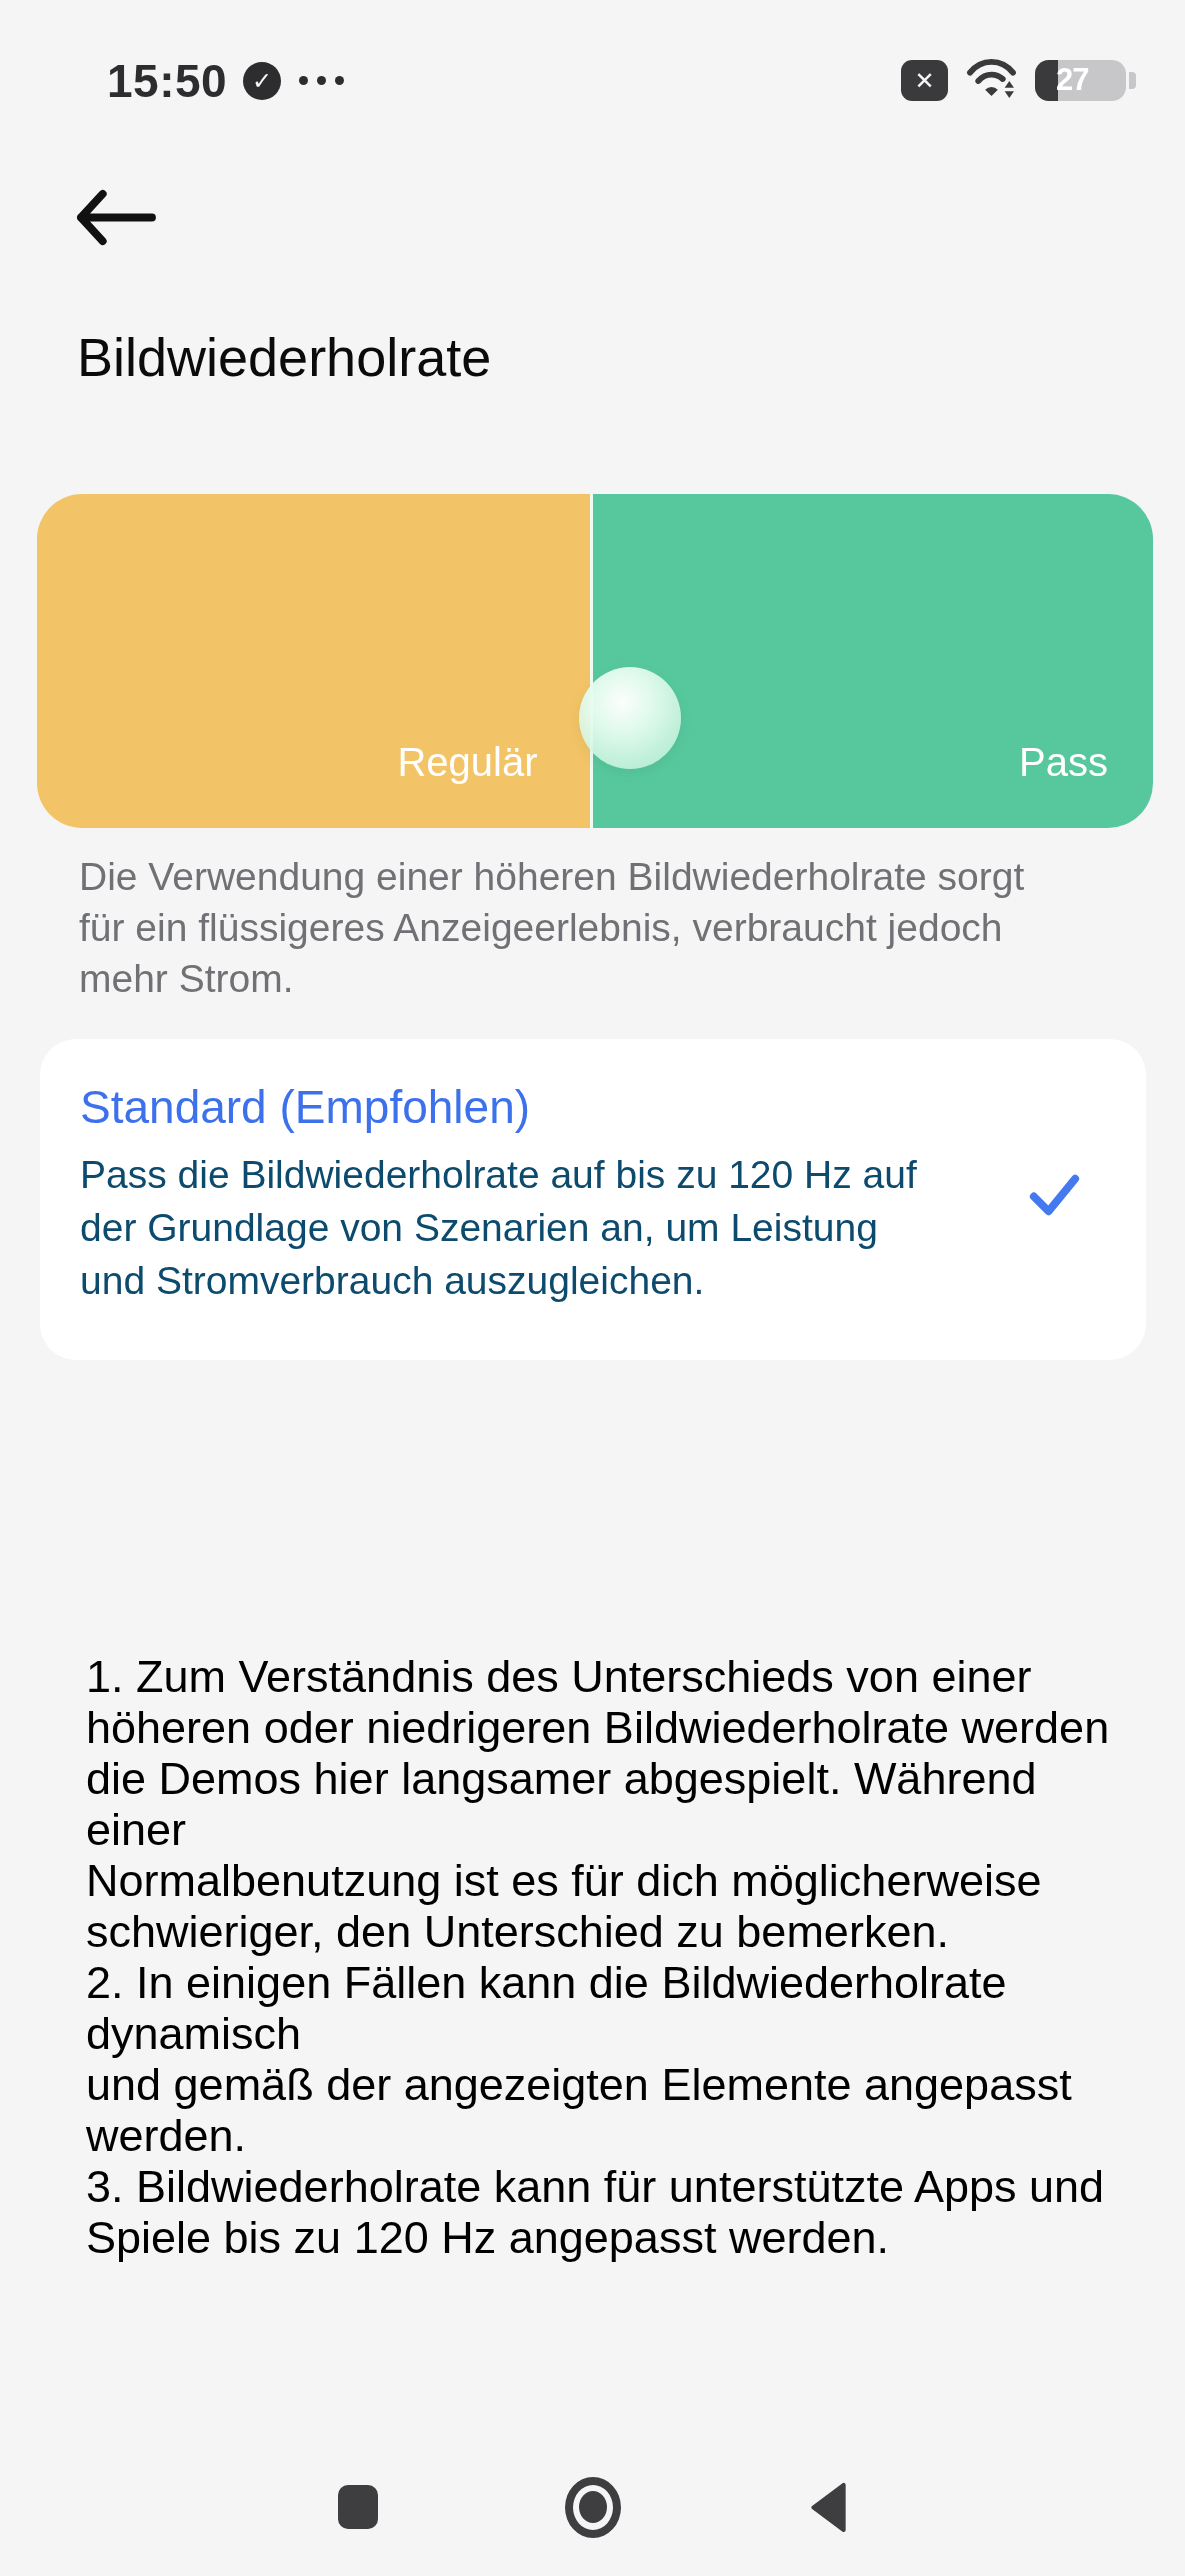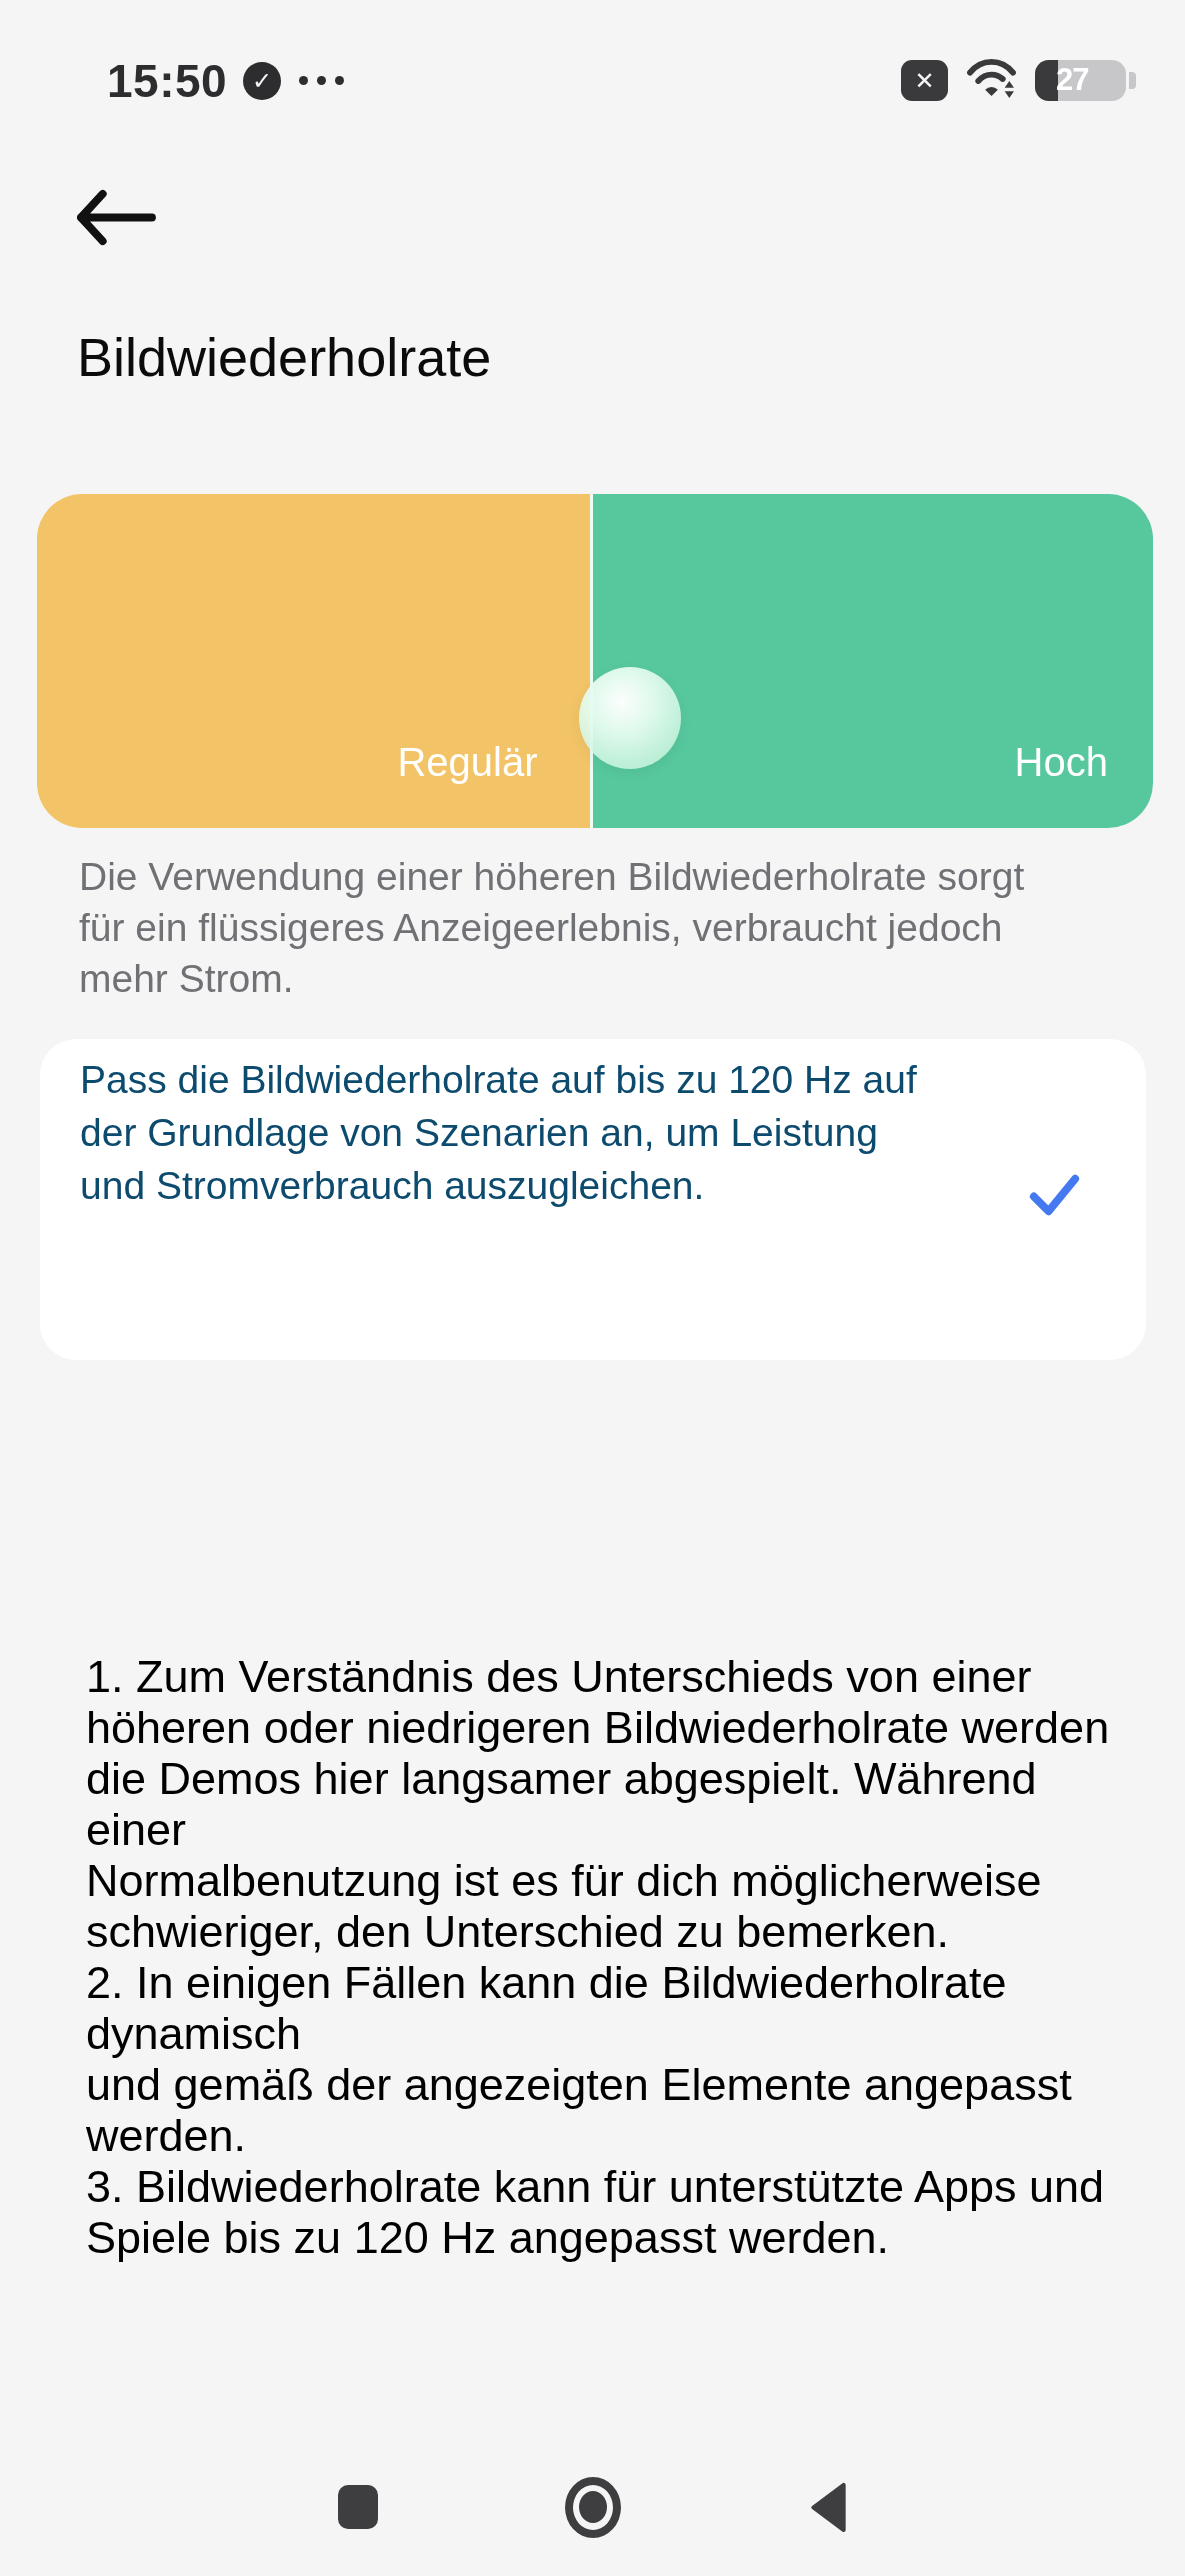--- a/index.html
+++ b/index.html
@@ -107,31 +107,32 @@
       <path d="M32 10 L10 34 L32 58 M10 34 L82 34" fill="none" stroke="#111111" stroke-width="8" stroke-linecap="round" stroke-linejoin="round"></path>
     </svg>
   </div>
   <div class="page-title">Bildwiederholrate</div>
 
   <div class="toggle">
     <div class="half left">
       <span class="lbl">Regulär</span>
     </div>
     <div class="half right">
-      <span class="lbl">Hoch</span>
+      <span class="lbl">Pass</span>
     </div>
   </div>
   <div class="knob"></div>
 
   <div class="desc prelines">Die Verwendung einer höheren Bildwiederholrate sorgt
 für ein flüssigeres Anzeigeerlebnis, verbraucht jedoch
 mehr Strom.</div>
 
   <div class="card standard">
     <div class="inner">
+      <div class="std-title">Standard (Empfohlen)</div>
       <div class="std-body prelines">Pass die Bildwiederholrate auf bis zu 120 Hz auf
 der Grundlage von Szenarien an, um Leistung
 und Stromverbrauch auszugleichen.</div>
     </div>
     <span class="check">
       <svg width="61" height="61" viewBox="0 0 62 62">
         <path d="M10 32 L25 47 L52 14" fill="none" stroke="#4479F0" stroke-width="8" stroke-linecap="round" stroke-linejoin="round"></path>
       </svg>
     </span>
   </div>

